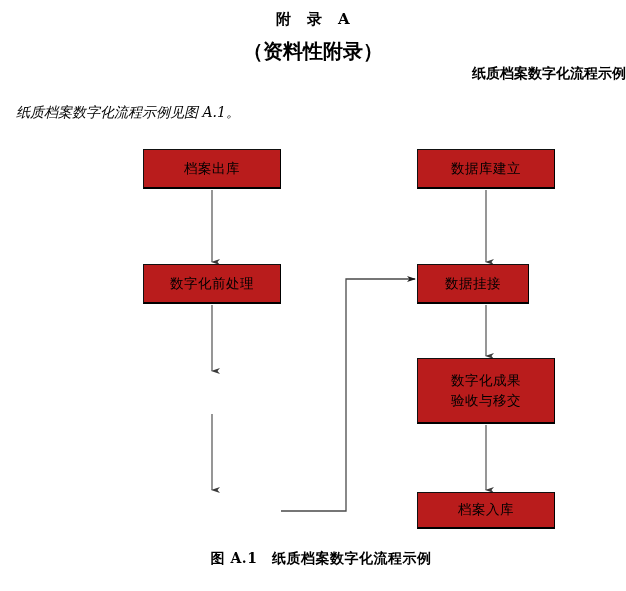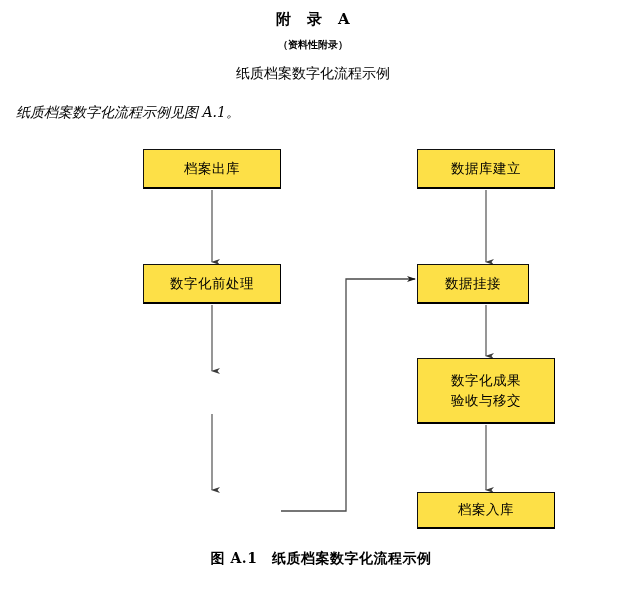--- a/index.html
+++ b/index.html
@@ -25,32 +25,32 @@
     font-weight: bold;
     letter-spacing: 0.5px;
     text-align: center;
     white-space: pre;
   }
   .appendix-subtitle {
     position: absolute;
     left: 0;
     top: 38px;
     width: 626px;
-    font-size: 10px;
+    font-size: 20px;
     font-weight: bold;
     text-align: center;
   }
   .appendix-heading {
     position: absolute;
     left: 0;
     top: 65px;
     width: 626px;
     font-size: 14px;
-    font-weight: normal;
-    text-align: center;
+    font-weight: bold;
+    text-align: right;
   }
   .intro-line {
     position: absolute;
     left: 16px;
     top: 104px;
     font-size: 14px;
     white-space: nowrap;
     font-style: italic;
   }
 
@@ -59,21 +59,21 @@
     position: absolute;
     left: 0;
     top: 0;
     width: 626px;
     height: 591px;
     pointer-events: none;
   }
   .node {
     position: absolute;
     box-sizing: border-box;
-    background: #fde047;
+    background: #b91c1c;
     border: 1px solid #111111;
     border-bottom: 2px solid #000000;
     border-right: 1.5px solid #000000;
     display: flex;
     align-items: center;
     justify-content: center;
     text-align: center;
     font-size: 13.5px;
     line-height: 1.45;
     letter-spacing: 0.5px;

